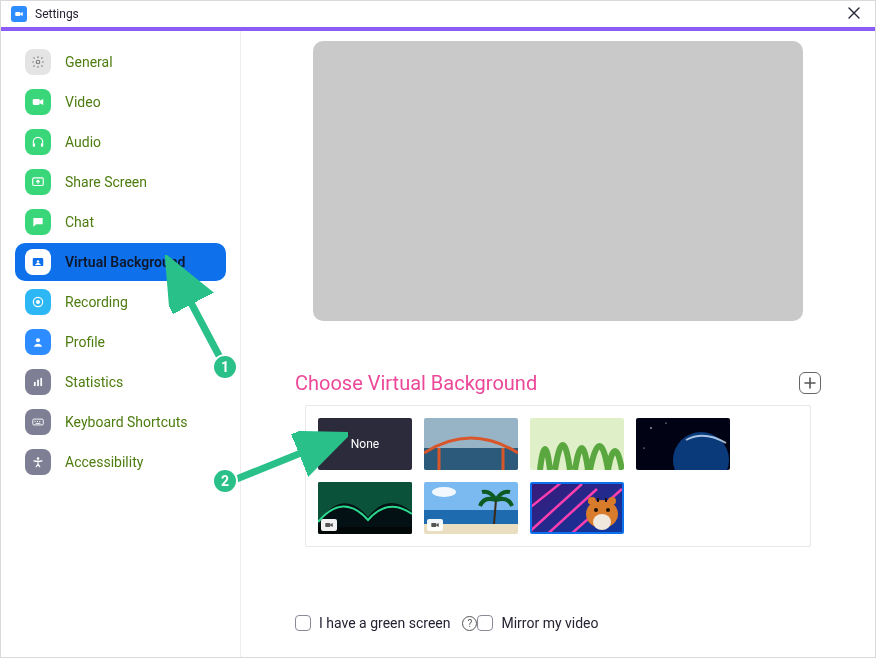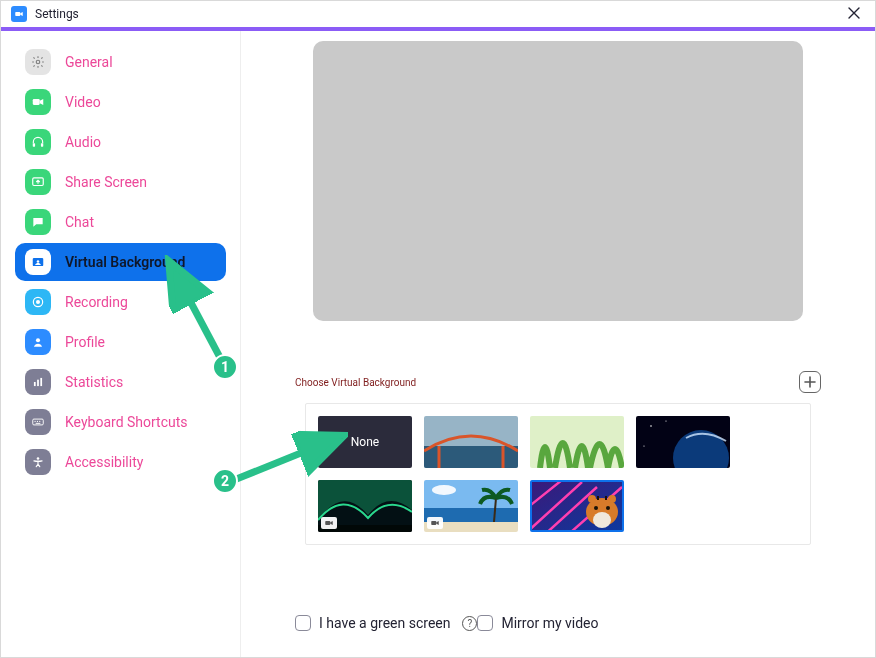--- a/index.html
+++ b/index.html
@@ -39,21 +39,21 @@
     }
     .sidebar-item {
       display: flex;
       align-items: center;
       height: 38px;
       margin: 2px 14px;
       padding: 0 10px;
       border-radius: 10px;
       cursor: pointer;
       font-size: 14px;
-      color: #ec4899;
+      color: #4d7c0f;
     }
     .sidebar-item.selected {
       background: #0E71EB;
       color: #0f172a;
       font-weight: 600;
     }
     .si-icon {
       width: 26px; height: 26px;
       border-radius: 8px;
       display: flex; align-items: center; justify-content: center;
@@ -74,22 +74,22 @@
       background: #c9c9c9;
       border-radius: 10px;
       margin: 0 auto;
       margin-bottom: 50px;
     }
     .choose-row {
       display: flex;
       align-items: center;
       justify-content: space-between;
       margin: 0 14px 10px 14px;
-      font-size: 10px;
-      color: #7f1d1d;
+      font-size: 20px;
+      color: #ec4899;
     }
     .add-btn {
       width: 22px; height: 22px;
       border: 1.5px solid #666;
       border-radius: 6px;
       display: flex; align-items: center; justify-content: center;
       cursor: pointer;
       font-size: 14px;
       color: #444;
     }

